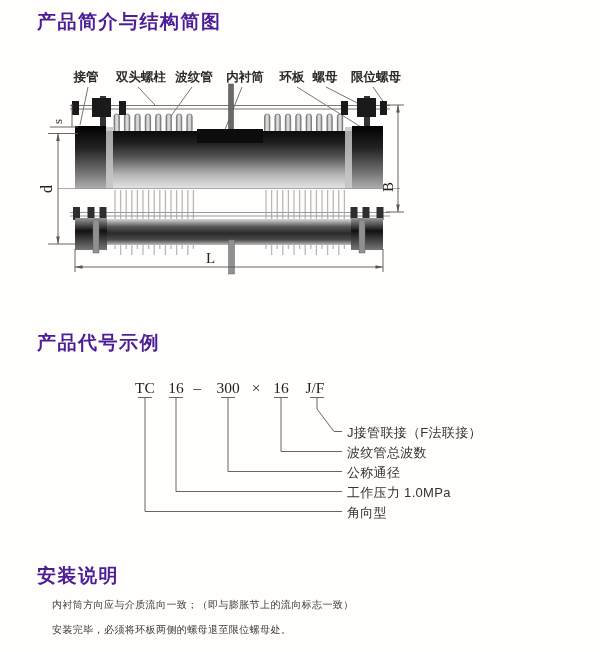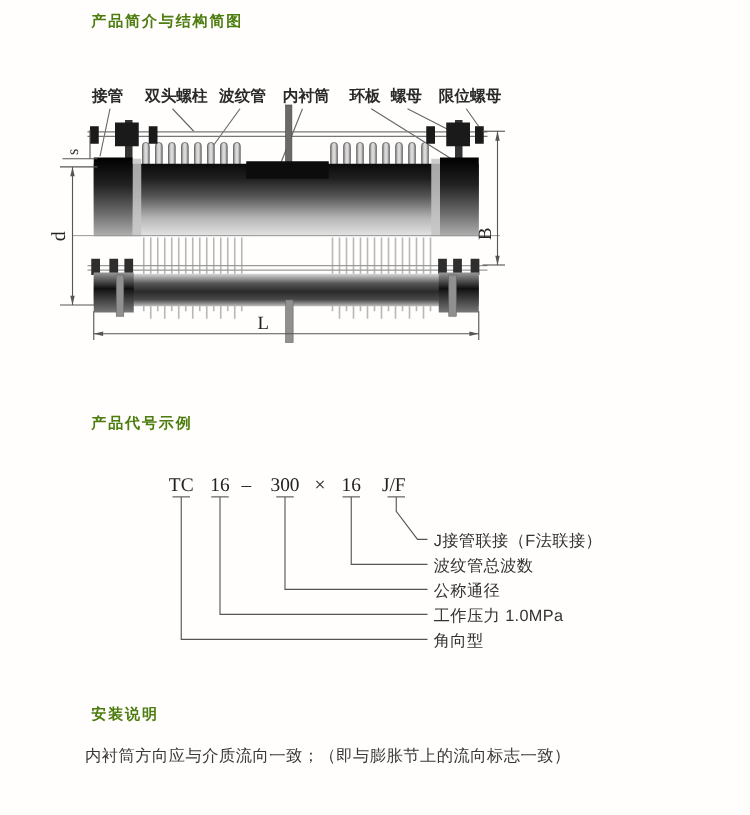--- a/index.html
+++ b/index.html
@@ -6,35 +6,34 @@
   body{
     width:600px;height:652px;
     background:#fffefc;
     font-family:"Liberation Sans", sans-serif;
     position:relative;
     overflow:hidden;
     color:#383838;
   }
   .abs{position:absolute;}
   .sec-title{
-    font-size:12px;
+    font-size:19px;
     font-weight:bold;
-    color:#4d7c0f;
+    color:#4c1d95;
     letter-spacing:1.5px;
     white-space:nowrap;
-    margin-left:36px;
   }
   #title{left:37px;top:9px;}
   #sec2-title{left:37px;top:330px;}
   #sec3-title{left:37px;top:563px;}
   #diagram-svg{left:0;top:60px;}
   #code-svg{left:0;top:376px;}
   #install-text{
-    left:68px;top:592px;
-    font-size:13px;
+    left:52px;top:592px;
+    font-size:10px;
     line-height:25px;
     letter-spacing:0.4px;
     color:#383838;
   }
   #install-text p{margin:0;}
   svg text{font-family:"Liberation Sans", sans-serif;}
   svg text.dim{font-family:"Liberation Serif", serif;}
   .part-label{font-size:12.5px;font-weight:bold;fill:#2a2a2a;}
   .legend-label{font-size:13px;fill:#333;letter-spacing:0.3px;}
   .code-seg{font-family:"Liberation Serif", serif;font-size:15.5px;fill:#222;}
@@ -266,13 +265,14 @@
   <text class="legend-label" x="347" y="456.5">波纹管总波数</text>
   <text class="legend-label" x="347" y="476.5">公称通径</text>
   <text class="legend-label" x="347" y="496.5">工作压力 1.0MPa</text>
   <text class="legend-label" x="347" y="516.5">角向型</text>
 </svg>
 
 <div class="abs sec-title" id="sec3-title">安装说明</div>
 
 <div class="abs" id="install-text">
   <p>内衬筒方向应与介质流向一致；（即与膨胀节上的流向标志一致）</p>
+  <p>安装完毕，必须将环板两侧的螺母退至限位螺母处。</p>
 </div>
 
 </body></html>

